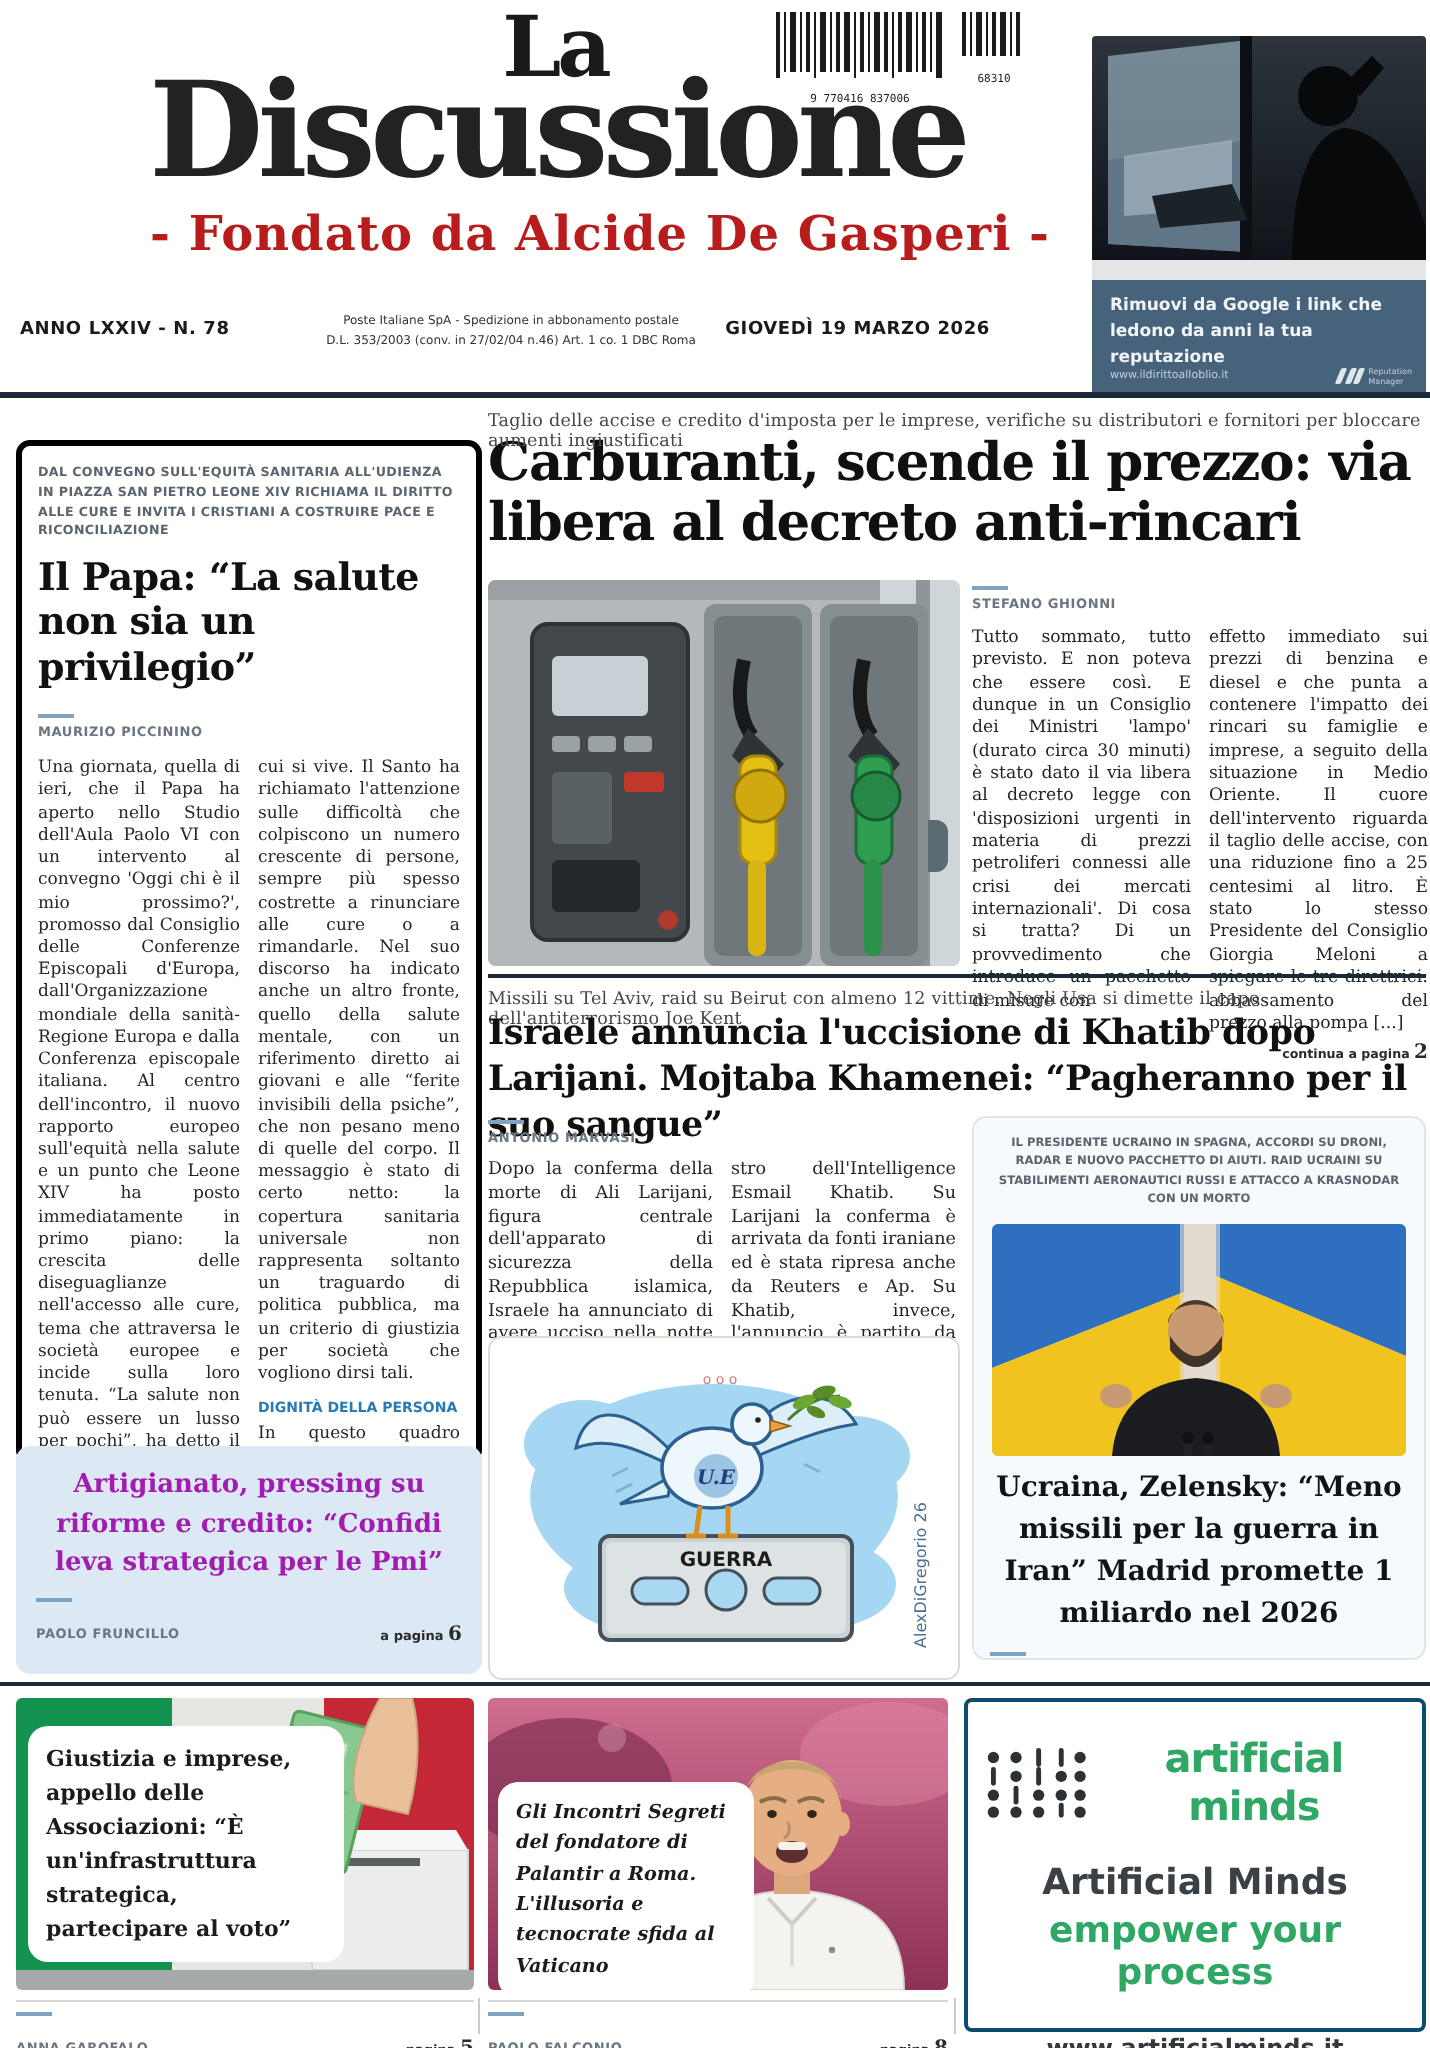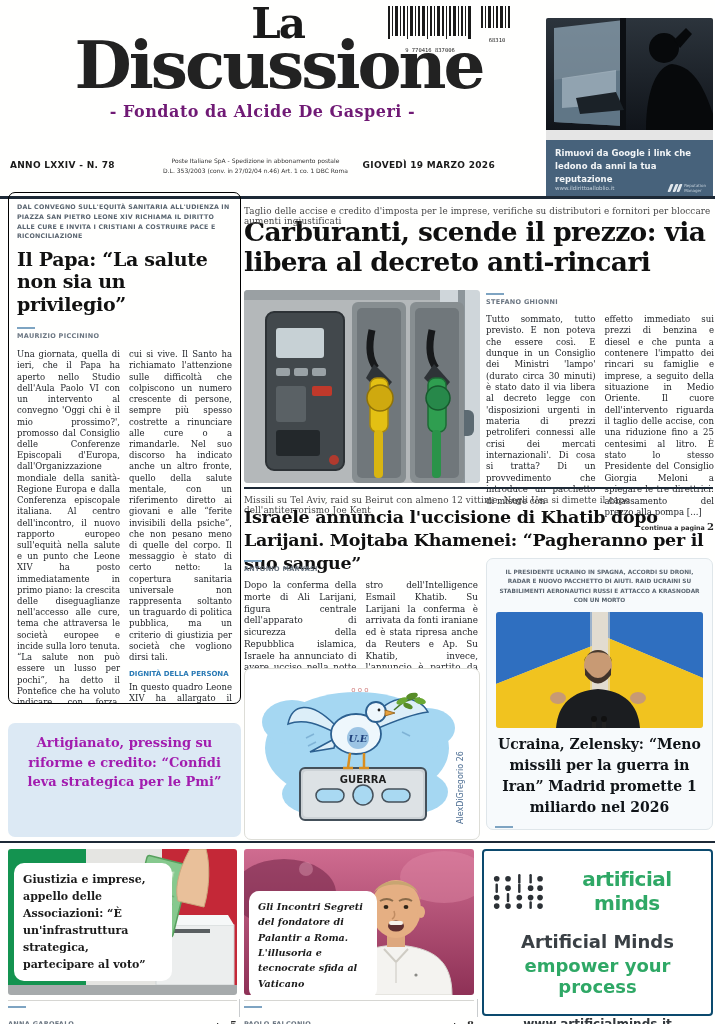--- a/index.html
+++ b/index.html
@@ -4,21 +4,21 @@
 <style>
   html,body{margin:0;padding:0;background:#ffffff;}
   .page{position:relative;width:715px;height:1024px;background:#fffffe;overflow:hidden;
         font-family:"DejaVu Serif", serif;color:#1a1a1a;}
   .abs{position:absolute;}
 
   
   .mast-wrap{left:0;top:0;width:525px;text-align:center;}
   .mast-la{font-size:42px;font-weight:bold;letter-spacing:-2px;line-height:0.85;margin-top:6px;margin-left:30px;}
   .mast-title{font-size:66px;font-weight:bold;letter-spacing:-3px;line-height:0.95;margin-top:-8px;color:#222;margin-left:32px;}
-  .mast-sub{font-size:16px;font-weight:bold;letter-spacing:0.5px;margin-top:6px;color:#701a75;}
+  .mast-sub{font-size:24px;font-weight:bold;letter-spacing:0.5px;margin-top:6px;color:#b91c1c;text-align:right;}
   .mast-edition{left:10px;top:160px;font:bold 9px "DejaVu Sans",sans-serif;letter-spacing:0.3px;color:#1a1a1a;}
   .mast-postal{left:148px;top:156px;width:215px;text-align:center;font:6px "DejaVu Sans",sans-serif;color:#333;line-height:1.7;}
   .mast-date{left:340px;top:160px;width:155px;text-align:right;font:bold 9px "DejaVu Sans",sans-serif;letter-spacing:0.3px;}
   .barcode-block{left:386px;top:6px;display:flex;gap:6px;align-items:flex-start;}
   .barcode-num{font:5.5px "DejaVu Sans Mono",monospace;text-align:center;margin-top:1px;}
 
   .rule-main{left:0;top:196px;width:715px;height:3px;background:#1d2936;}
   .rule-mid{left:244px;top:487px;width:469px;height:2px;background:#1d2936;}
   .rule-bottom{left:0;top:841px;width:715px;height:2px;background:#1d2936;}
 
@@ -40,21 +40,21 @@
   .byline .bar{width:18px;height:2px;background:#7ea4c2;margin-bottom:3px;}
   .byline .name{font:bold 6.5px "DejaVu Sans",sans-serif;text-transform:uppercase;color:#6b7682;letter-spacing:0.3px;}
   .bodycols{display:flex;gap:9px;}
   .bodycols .col{text-align:justify;color:#22252a;}
   .continua{text-align:right;font:bold 6.3px "DejaVu Sans",sans-serif;color:#2b2b2b;margin-top:3px;}
   .continua .pg{font:bold 10px "DejaVu Serif",serif;}
   .pagelink{font:bold 6.5px "DejaVu Sans",sans-serif;color:#2b2b2b;}
   .pagelink .pg{font:bold 10px "DejaVu Serif",serif;}
 
   
-  .pope-card{left:8px;top:192px;width:233px;height:512px;border:1px solid #000000;border-radius:7px;
+  .pope-card{left:8px;top:220px;width:233px;height:512px;border:3px solid #000000;border-radius:7px;
              padding:9px 8px;box-sizing:border-box;overflow:hidden;}
   .pope-head{font-size:19px;font-weight:bold;line-height:1.18;letter-spacing:-0.3px;margin:7px 0 8px;color:#111;}
   .pope-cols .col{width:104px;font-size:8.5px;line-height:1.32;}
   .subhead-blue{font:bold 7px "DejaVu Sans",sans-serif;color:#2a7ab5;text-transform:uppercase;line-height:1.5;margin:6px 0 2px;}
 
   
   .lead-kicker{left:244px;top:206px;width:470px;}
   .lead-head{left:244px;top:217px;width:472px;font-size:26.5px;font-weight:bold;line-height:1.13;letter-spacing:-0.6px;color:#101010;}
   .lead-photo{left:244px;top:290px;width:236px;height:193px;border-radius:4px;overflow:hidden;}
   .lead-byline{left:486px;top:293px;}
@@ -337,20 +337,29 @@
       <span class="byline">
         <span class="bar" style="display:block;"></span>
 
       </span>
 
     </div>
   </div>
 
   <div class="abs art-card">
     <div class="art-head">Artigianato, pressing su riforme e credito: “Confidi leva strategica per le Pmi”</div>
+    <div class="art-foot">
+      <span class="byline">
+        <span class="bar" style="display:block;"></span>
+        <span class="name">PAOLO FRUNCILLO</span>
+      </span>
+      <span class="pagelink">
+        <span>a pagina</span> <span class="pg">6</span>
+      </span>
+    </div>
   </div>
 
   <div class="abs cartoon-card">
     <svg width="220" height="156" viewBox="0 0 220 156">
       <ellipse cx="105" cy="72" rx="92" ry="56" fill="#a5d7f2"></ellipse>
       <ellipse cx="40" cy="46" rx="30" ry="22" fill="#a5d7f2"></ellipse>
       <ellipse cx="175" cy="52" rx="28" ry="20" fill="#a5d7f2"></ellipse>
       <ellipse cx="70" cy="118" rx="40" ry="22" fill="#a5d7f2"></ellipse>
       <ellipse cx="160" cy="116" rx="36" ry="22" fill="#a5d7f2"></ellipse>
 

